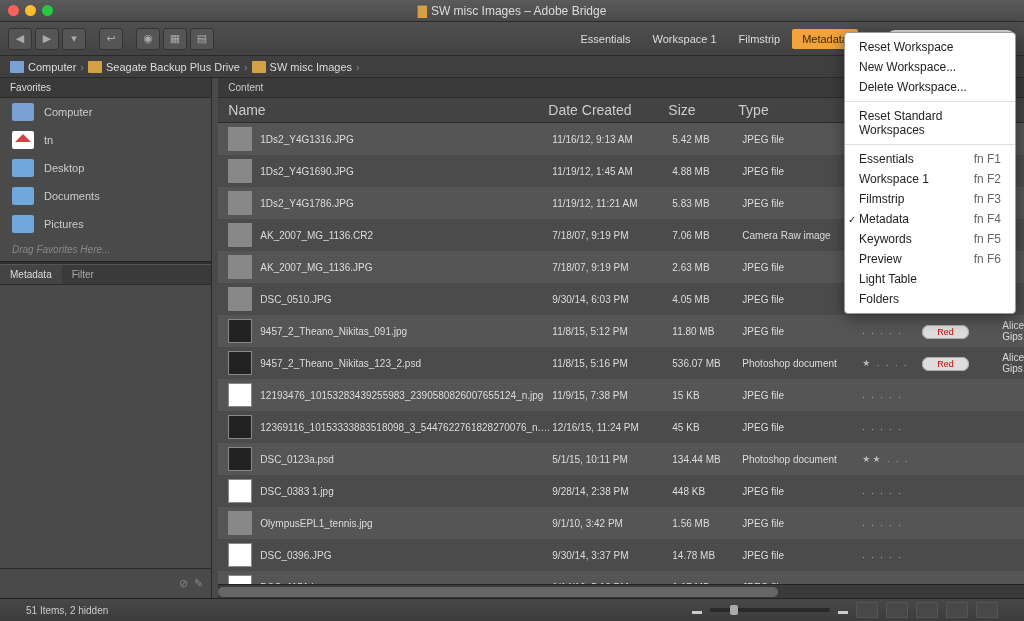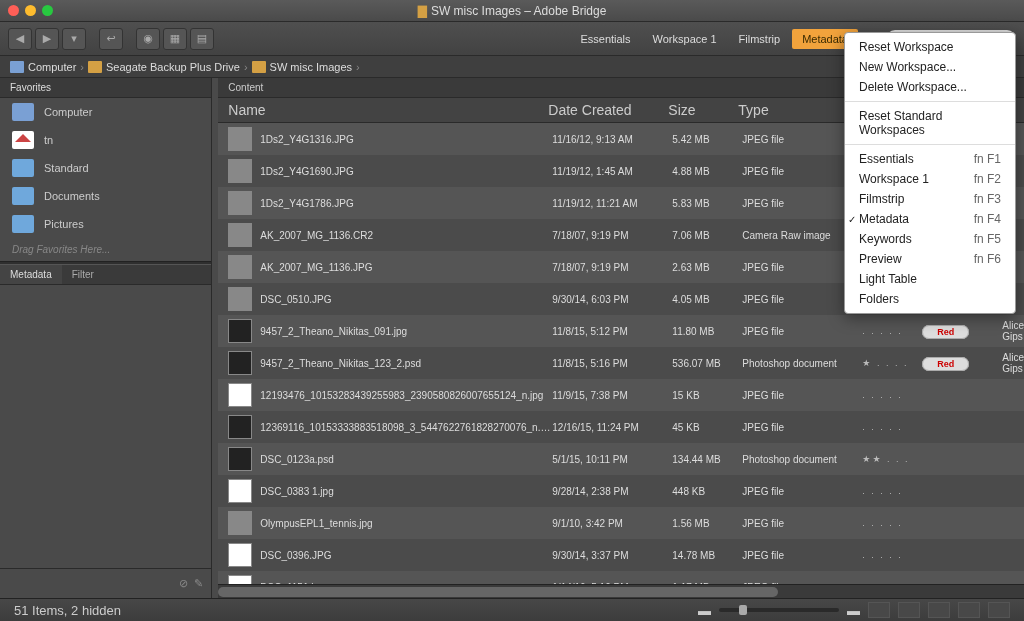--- a/index.html
+++ b/index.html
@@ -60,26 +60,26 @@
 .rows { flex: 1; overflow: hidden; }
 .row { display: flex; align-items: center; height: 32px; font-size: 10px; color: #ddd; }
 .row:nth-child(even) { background: #4b4b4b; }
 .row:nth-child(odd) { background: #555; }
 .thumb { width: 24px; height: 24px; margin: 0 8px 0 10px; border: 1px solid #888; background: #888; flex-shrink: 0; }
 .thumb.white { background: #fff; } .thumb.dark { background: #222; }
 .cell-name { width: 292px; overflow: hidden; text-overflow: ellipsis; white-space: nowrap; }
 .cell-date { width: 120px; } .cell-size { width: 70px; } .cell-type { width: 120px; }
 .cell-rating { width: 60px; letter-spacing: 2px; color: #bbb; font-size:9px; }
 .cell-label { width: 80px; }
-.label-chip { background: #ddd; color: #c00; padding: 1px 14px; border-radius: 8px; font-size: 9px; font-weight: bold; border:1px solid #aaa; }
+.label-chip { background: #ddd; color: #c00; padding: 1px 14px; border-radius: 8px; font-size: 9px; font-weight: normal; border:1px solid #aaa; }
 .cell-creator { flex: 1; }
 .hscroll { height: 14px; background: #3a3a3a; border-top:1px solid #222; position:relative; }
 .hscroll-thumb { position:absolute; left:0; top:2px; height:10px; width:560px; background:#666; border-radius:5px; }
 
-.statusbar { height: 23px; background: linear-gradient(#474747,#3c3c3c); border-top: 1px solid #222; display: flex; align-items: center; padding: 0 14px; font-size: 13px; color: #ccc; }
+.statusbar { height: 23px; background: linear-gradient(#474747,#3c3c3c); border-top: 1px solid #222; display: flex; align-items: center; padding: 0 26px; font-size: 10px; color: #ccc; }
 .status-right { margin-left: auto; display: flex; align-items: center; gap: 8px; }
 .slider { width: 120px; height: 4px; background: #2a2a2a; border-radius: 2px; position: relative; }
 .slider-thumb { position: absolute; left: 20px; top: -3px; width: 8px; height: 10px; background: #aaa; border-radius: 2px; }
 .view-btn { width: 22px; height: 16px; border:1px solid #555; background:#484848; cursor:pointer; }
 
 .dropdown { position: absolute; top: 32px; right: 8px; width: 172px; background: #fff; border: 1px solid #999; border-radius: 4px; box-shadow: 0 4px 16px rgba(0,0,0,.4); padding: 4px 0; font-size: 12px; color: #222; z-index: 100; }
 .dd-item { padding: 3px 14px; display: flex; align-items: center; cursor: pointer; position: relative; }
 .dd-item .check { position: absolute; left: 3px; font-size: 10px; }
 .dd-item .shortcut { margin-left: auto; font-size: 12px; color: #666; }
 .dd-sep { height: 1px; background: #ddd; margin: 4px 0; }
@@ -151,21 +151,21 @@
         <div class="fav-item">
           <div class="fav-icon computer"></div>
           <span>Computer</span>
         </div>
         <div class="fav-item">
           <div class="fav-icon home"></div>
           <span>tn</span>
         </div>
         <div class="fav-item">
           <div class="fav-icon folder"></div>
-          <span>Standard</span>
+          <span>Desktop</span>
         </div>
         <div class="fav-item">
           <div class="fav-icon folder"></div>
           <span>Documents</span>
         </div>
         <div class="fav-item">
           <div class="fav-icon folder"></div>
           <span>Pictures</span>
         </div>
       </div>

